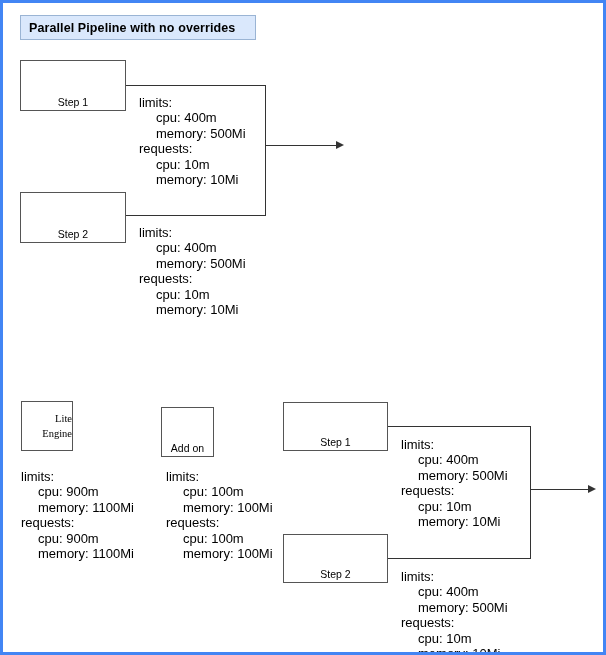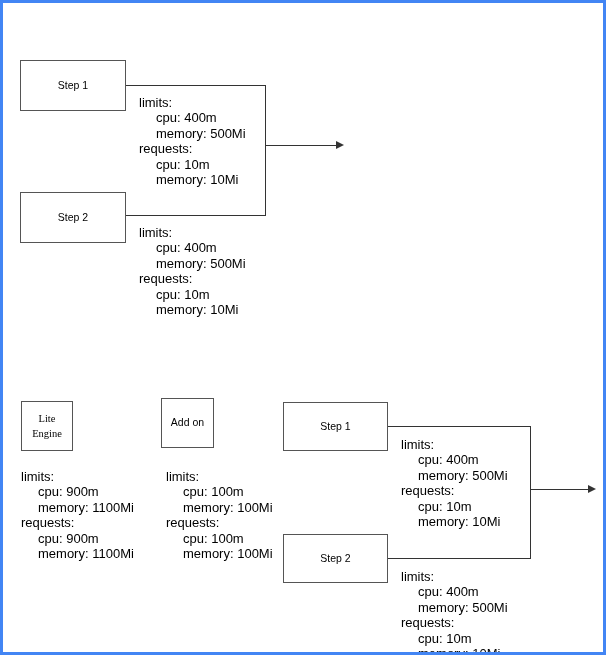--- a/index.html
+++ b/index.html
@@ -39,21 +39,21 @@
     letter-spacing: 0.1px;
     white-space: nowrap;
   }
   
   .box {
     position: absolute;
     background: #ffffff;
     border: 1.3px solid #555555;
     box-sizing: border-box;
     display: flex;
-    align-items: center;
+    align-items: flex-end;
     justify-content: center;
     text-align: center;
     font-size: 10.5px;
     color: #000000;
     line-height: 1.45;
   }
   .box .box-label { display: block; }
   
   .hline {
     position: absolute;
@@ -83,20 +83,23 @@
   }
   .spec .k { display: block; }
   .spec .v { display: block; padding-left: 17px; }
 </style>
 </head>
 <body>
 
 <div id="page">
   <div class="canvas">
 
+    <div class="section-header" style="left:17px; top:12px; width:236px; height:25px;">
+      <span>Parallel Pipeline with no overrides</span>
+    </div>
 
     <div class="box" style="left:17px; top:57px; width:106px; height:51px;">
       <span class="box-label">Step 1</span>
     </div>
 
     <div class="box" style="left:17px; top:189px; width:106px; height:51px;">
       <span class="box-label">Step 2</span>
     </div>
 
     <div class="hline" style="left:123px; top:82px; width:140px;"></div>
@@ -122,21 +125,21 @@
       <span class="v">cpu: 10m</span>
       <span class="v">memory: 10Mi</span>
     </div>
 
 
     <div class="box" style="left:18px; top:398px; width:52px; height:50px; flex-direction:column;font-family:Liberation Serif, serif;">
       <span class="box-label">Lite</span>
       <span class="box-label">Engine</span>
     </div>
 
-    <div class="box" style="left:158px; top:395px; width:53px; height:50px;">
+    <div class="box" style="left:158px; top:404px; width:53px; height:50px;">
       <span class="box-label">Add on</span>
     </div>
 
     <div class="box" style="left:280px; top:399px; width:105px; height:49px;">
       <span class="box-label">Step 1</span>
     </div>
 
     <div class="box" style="left:280px; top:531px; width:105px; height:49px;">
       <span class="box-label">Step 2</span>
     </div>

